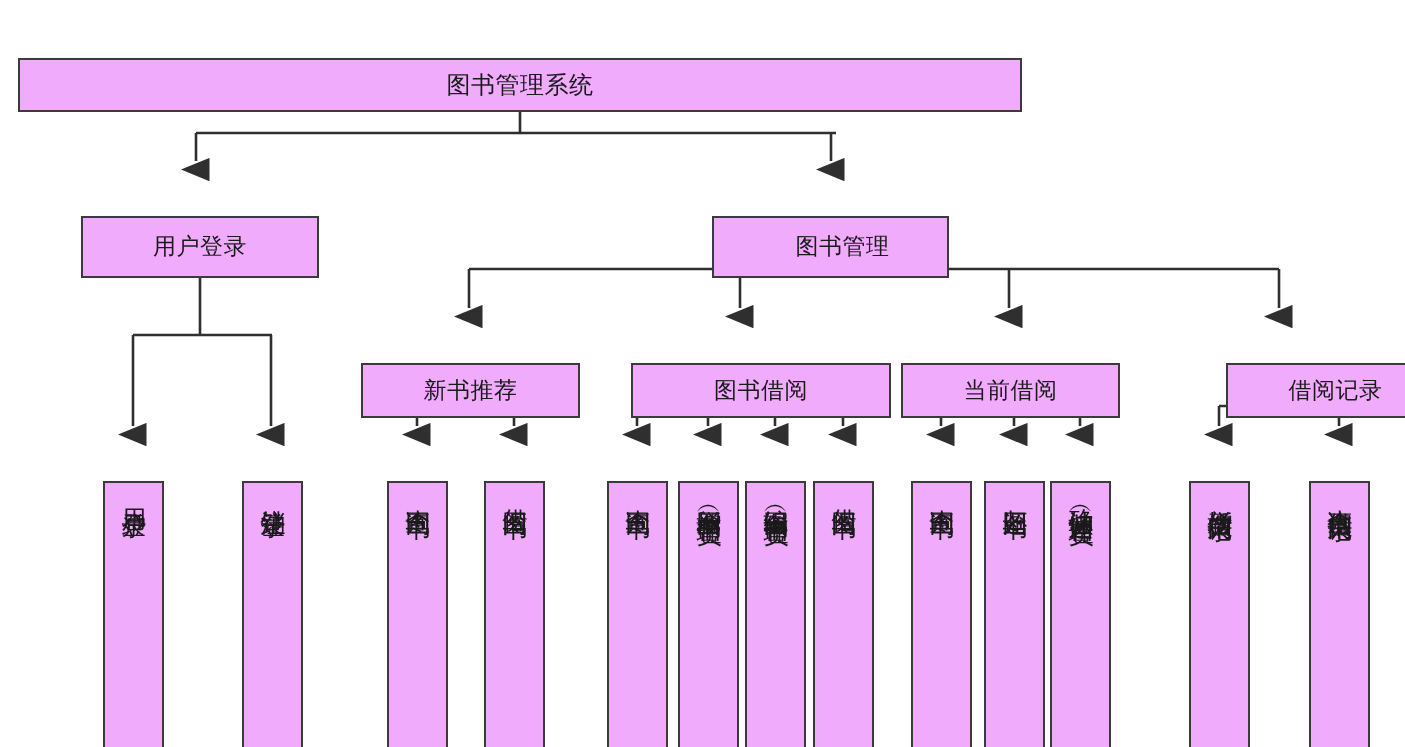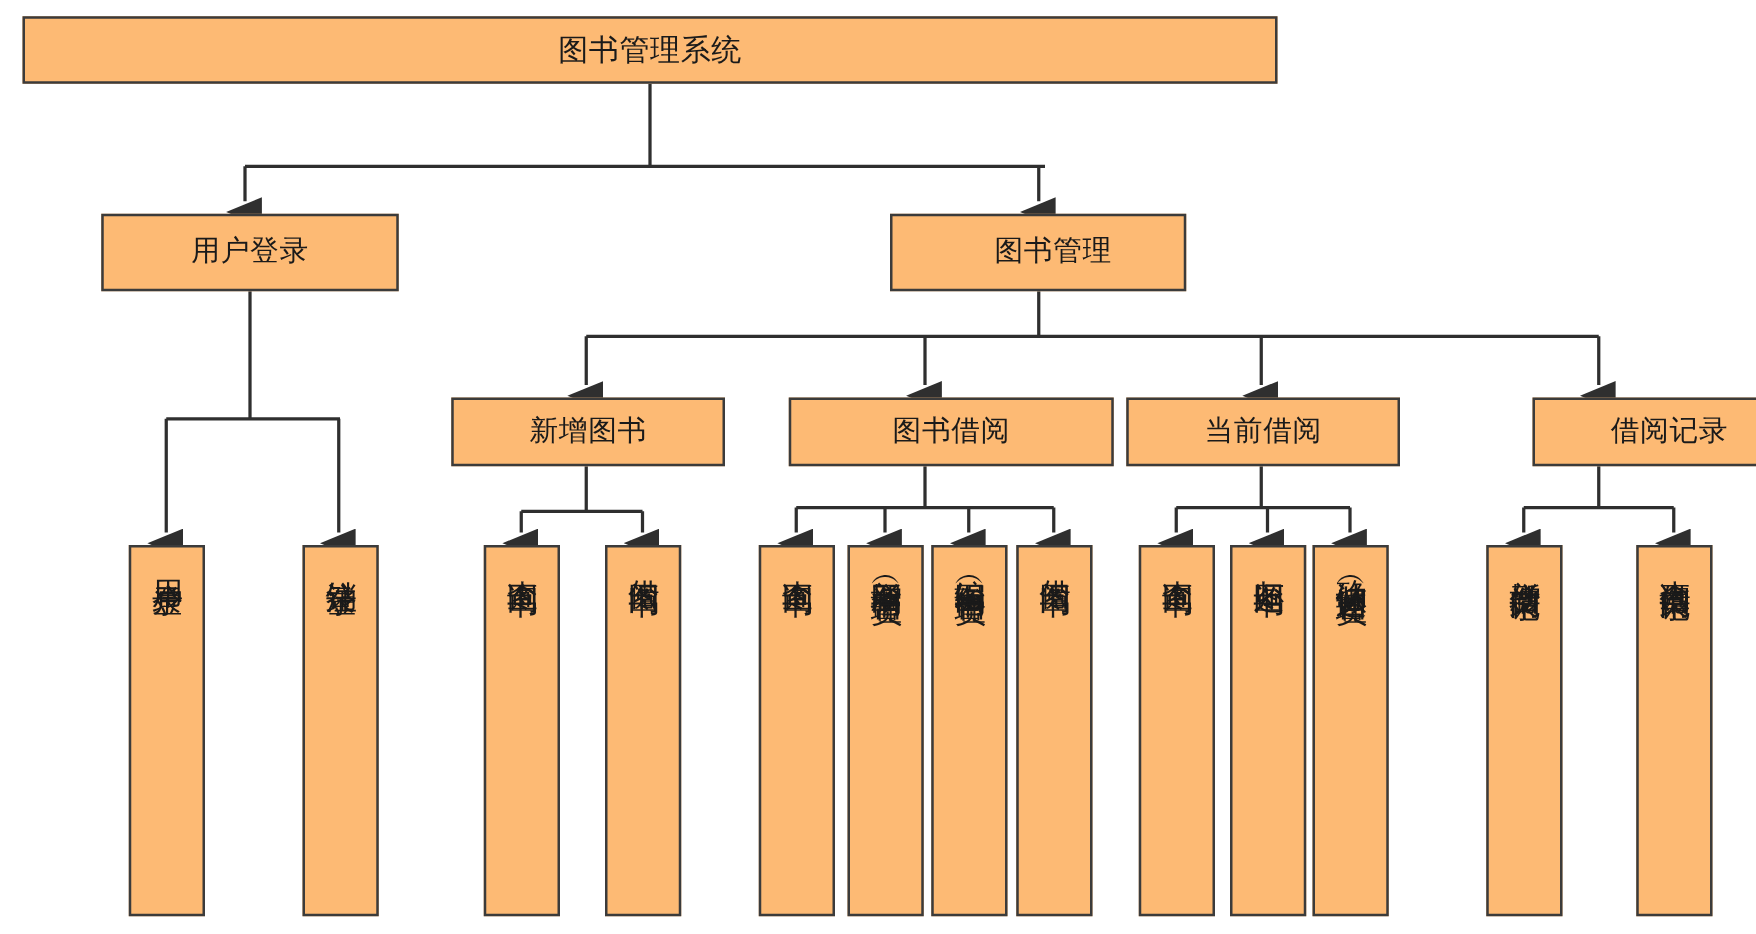--- a/index.html
+++ b/index.html
@@ -23,25 +23,26 @@
     left: 0;
     top: 0;
     width: 1405px;
     height: 747px;
     pointer-events: none;
   }
   .node {
     position: absolute;
     box-sizing: border-box;
     border: 2.5px solid #3b3b3b;
-    background: #fdba74;
+    background: #f0abfc;
     display: flex;
     align-items: center;
     justify-content: center;
     color: #1a1a1a;
+    margin-top: 45px;
   }
   .node .label {
     text-align: center;
     line-height: 1.18;
     letter-spacing: 0.5px;
   }
   .node.horizontal .label {
     writing-mode: horizontal-tb;
     font-size: 23px;
   }
@@ -132,21 +133,21 @@
   </div>
 
   <div class="node horizontal" style="left: 81px; top: 171px; width: 238px; height: 62px;">
     <span class="label">用户登录</span>
   </div>
   <div class="node horizontal" style="left: 712px; top: 171px; width: 237px; height: 62px; padding-left: 24px;">
     <span class="label">图书管理</span>
   </div>
 
   <div class="node horizontal" style="left: 361px; top: 318px; width: 219px; height: 55px;">
-    <span class="label">新增图书</span>
+    <span class="label">新书推荐</span>
   </div>
   <div class="node horizontal" style="left: 631px; top: 318px; width: 260px; height: 55px;">
     <span class="label">图书借阅</span>
   </div>
   <div class="node horizontal" style="left: 901px; top: 318px; width: 219px; height: 55px;">
     <span class="label">当前借阅</span>
   </div>
   <div class="node horizontal" style="left: 1226px; top: 318px; width: 219px; height: 55px;">
     <span class="label">借阅记录</span>
   </div>

